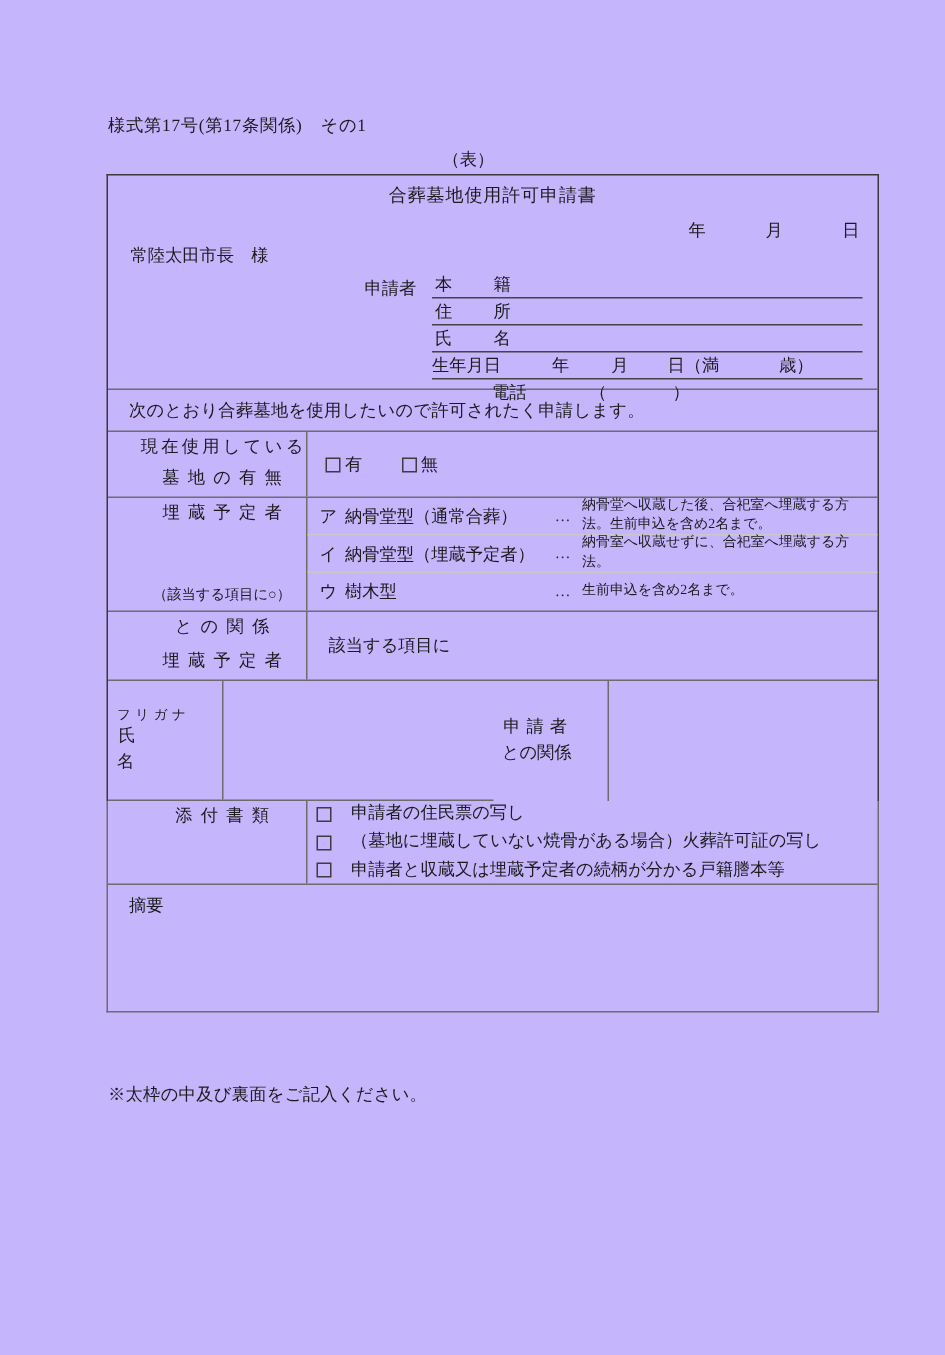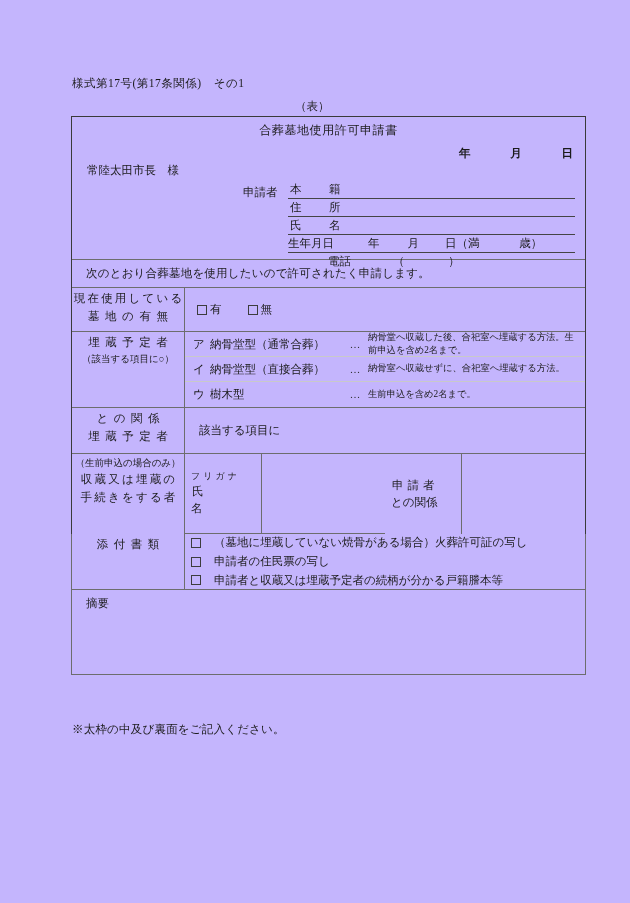--- a/index.html
+++ b/index.html
@@ -57,25 +57,26 @@
   .row:last-child { border-bottom: none; }
 
   .head-cell {
     width: 113px;
     min-width: 113px;
     box-sizing: border-box;
     border-right: 1px solid #6d6d6d;
     display: flex;
     flex-direction: column;
     align-items: center;
-    justify-content: flex-start;
+    justify-content: space-between;
     padding: 2px 4px;
     font-size: 11.5px;
     line-height: 1.55;
     text-align: center;
+    margin-left: 20px;
   }
   .head-cell .spread {
     display: block;
     letter-spacing: 5.5px;
     text-indent: 5.5px;
     white-space: nowrap;
   }
   .head-cell .spread-s {
     display: block;
     letter-spacing: 2.2px;
@@ -103,21 +104,20 @@
     height: 142px;
     box-sizing: border-box;
   }
   .date-line {
     position: absolute;
     right: 12px;
     top: 29px;
     font-size: 11.5px;
     letter-spacing: 0;
     white-space: nowrap;
-    font-weight: bold;
   }
   .date-line span { display: inline-block; }
   .doc-title {
     position: absolute;
     top: 5px;
     left: 0;
     right: 0;
     text-align: center;
     font-size: 12px;
     letter-spacing: .6px;
@@ -370,21 +370,21 @@
         </div>
         <div class="cat-list">
           <div class="cat-row">
             <span class="cat-mark">ア</span>
             <span class="cat-name">納骨堂型（通常合葬）</span>
             <span class="cat-dots">…</span>
             <span class="cat-desc">納骨堂へ収蔵した後、合祀室へ埋蔵する方法。生前申込を含め2名まで。</span>
           </div>
           <div class="cat-row">
             <span class="cat-mark">イ</span>
-            <span class="cat-name">納骨堂型（直接合葬）</span>
+            <span class="cat-name">納骨堂型（埋蔵予定者）</span>
             <span class="cat-dots">…</span>
             <span class="cat-desc">納骨室へ収蔵せずに、合祀室へ埋蔵する方法。</span>
           </div>
           <div class="cat-row">
             <span class="cat-mark">ウ</span>
             <span class="cat-name">樹木型</span>
             <span class="cat-dots">…</span>
             <span class="cat-desc">生前申込を含め2名まで。</span>
           </div>
         </div>
@@ -394,25 +394,20 @@
         <div class="head-cell">
           <span class="spread">との関係</span>
           <span class="spread">埋蔵予定者</span>
         </div>
         <div class="body-cell">
           <span class="plain-text">該当する項目に</span>
         </div>
       </div>
 
       <div class="row" style="height:80px; border-bottom:none;">
-        <div class="head-cell">
-          <span class="small">（生前申込の場合のみ）</span>
-          <span class="spread-s">収蔵又は埋蔵の</span>
-          <span class="spread-s">手続きをする者</span>
-        </div>
         <div class="sub-stack">
           <div class="sub-row">
             <div class="sub-col">
               <span class="kana">フリガナ</span>
               <span class="sp2">氏　名</span>
             </div>
             <div class="sub-blank"></div>
           </div>
           <div class="sub-row">
             <div class="sub-col">
@@ -429,25 +424,25 @@
     <div class="outer-thin">
 
       <div class="row" style="height:56px">
         <div class="head-cell">
           <span class="spread">添付書類</span>
         </div>
         <div class="body-cell" style="padding:0">
           <div class="att-list">
             <div class="att-item">
               <span class="chk"></span>
-              <span>（墓地に埋蔵していない焼骨がある場合）火葬許可証の写し</span>
+              <span>申請者の住民票の写し</span>
             </div>
             <div class="att-item">
               <span class="chk"></span>
-              <span>申請者の住民票の写し</span>
+              <span>（墓地に埋蔵していない焼骨がある場合）火葬許可証の写し</span>
             </div>
             <div class="att-item">
               <span class="chk"></span>
               <span>申請者と収蔵又は埋蔵予定者の続柄が分かる戸籍謄本等</span>
             </div>
           </div>
         </div>
       </div>
 
       <div class="row remark-row">

